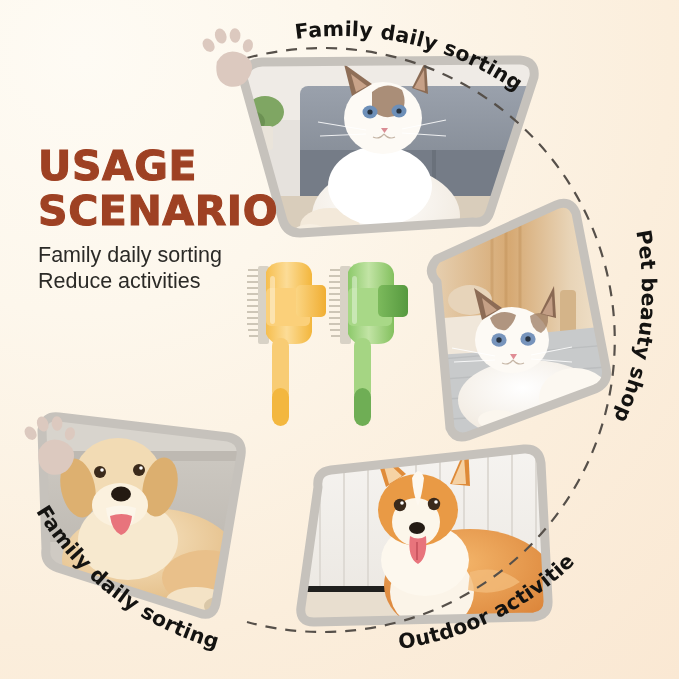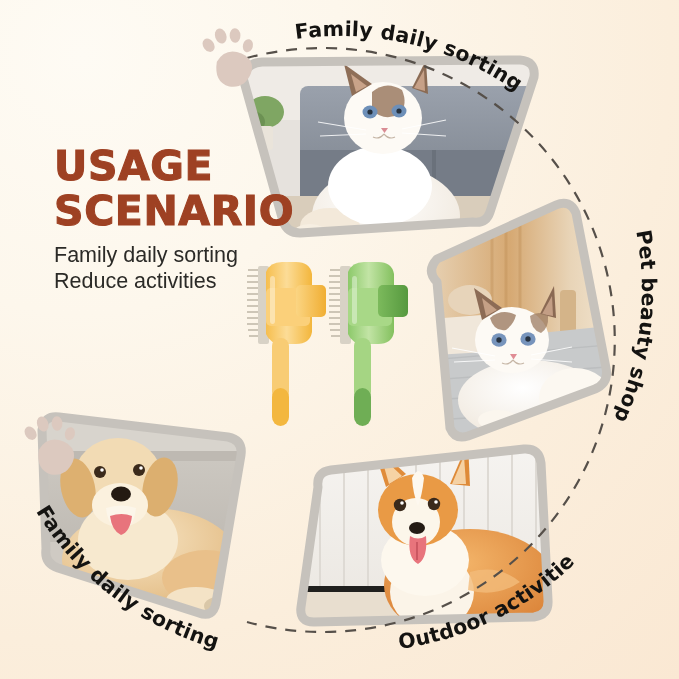--- a/index.html
+++ b/index.html
@@ -12,21 +12,21 @@
     position:relative;width:679px;height:679px;
     background:
       radial-gradient(circle at 12% 8%, #FEFBF4 0%, #FDF7EC 30%, #FBEEDC 68%, #FAE8D3 100%);
     overflow:hidden;
   }
   #stage svg.layer{position:absolute;inset:0;width:679px;height:679px;}
 
   
   .headline{
     position:absolute;left:38px;top:146px;width:270px;
-    z-index:40;pointer-events:none;margin-left:16px;
+    z-index:40;pointer-events:none;
   }
   .headline .t1,.headline .t2{
     color:#9E4123;
     font-weight:bold;
     font-size:41px;
     line-height:0.98;
     letter-spacing:0.6px;
     font-family:"DejaVu Sans","Liberation Sans",sans-serif;
     -webkit-text-stroke:1.1px #9E4123;
     margin:0;

